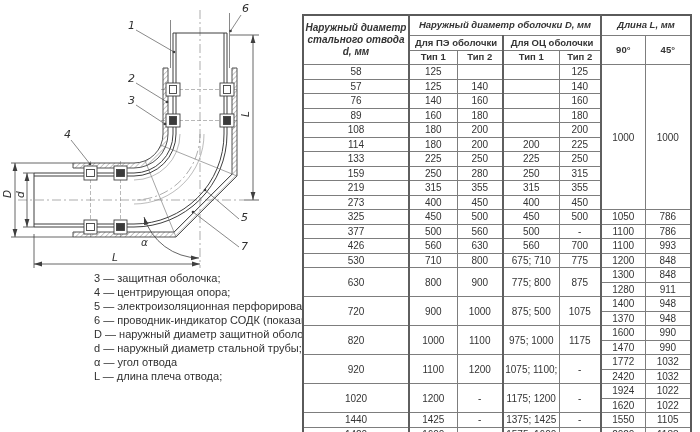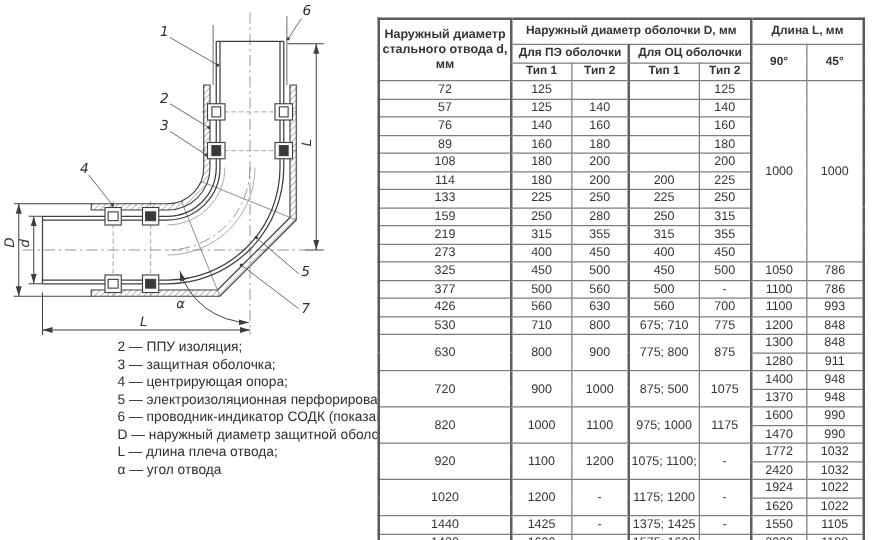--- a/index.html
+++ b/index.html
@@ -9,21 +9,21 @@
   
   .legend{position:absolute;left:94px;top:271px;font-size:11px;line-height:14px;
           color:#303030;white-space:nowrap;}
   
   .dtable{position:absolute;left:302px;top:14px;width:388px;border-collapse:collapse;
           table-layout:fixed;font-size:10px;color:#343434;background:#fff;
           border:2px solid #5a5a5a;}
   .dtable th,.dtable td{border:1px solid #7d7d7d;text-align:center;vertical-align:middle;
           padding:0 1px;overflow:hidden;}
   .dtable th{font-weight:bold;font-size:9.5px;line-height:10.5px;}
-  .dtable thead tr.r1 th{height:19px;}
+  .dtable thead tr.r1 th{height:19px;font-style:italic;}
   .dtable thead tr.r2 th{height:14px;}
   .dtable thead tr.r3 th{height:13px;margin-left:16px;}
   .dtable th.hd{font-size:10px;line-height:12px;}
   .dtable td{height:13.5px;line-height:11px;}
   .thl{border-left-width:2px !important;border-left-color:#5f5f5f !important;}
   td.c1,td.c3,td.c5{border-left-width:2px;border-left-color:#5f5f5f;}
 </style>
 </head>
 <body>
 
@@ -141,28 +141,28 @@
       <text x="128" y="82">2</text>
       <text x="128" y="104">3</text>
       <text x="64" y="138">4</text>
       <text x="241" y="221">5</text>
       <text x="242" y="12">6</text>
       <text x="241" y="250">7</text>
     </g>
   </svg>
 
   <div class="legend">
-      <div>2 — ППУ изоляция;</div>
       <div>3 — защитная оболочка;</div>
       <div>4 — центрирующая опора;</div>
       <div>5 — электроизоляционная перфорированная трубка;</div>
       <div>6 — проводник-индикатор СОДК (показан условно);</div>
       <div>D — наружный диаметр защитной оболочки;</div>
+      <div>d — наружный диаметр стальной трубы;</div>
+      <div>α — угол отвода</div>
       <div>L — длина плеча отвода;</div>
-      <div>α — угол отвода</div>
     </div>
 
   <table class="dtable">
     <colgroup>
       <col style="width:106px">
         <col style="width:48px">
         <col style="width:46px">
       <col style="width:56px">
         <col style="width:42px">
         <col style="width:44px">
@@ -182,21 +182,21 @@
       </tr>
       <tr class="r3">
         <th class="thl">Тип 1</th>
         <th>Тип 2</th>
         <th class="thl">Тип 1</th>
         <th>Тип 2</th>
       </tr>
     </thead>
     <tbody>
         <tr>
-          <td class="c0">72</td>
+          <td class="c0">58</td>
           <td class="c1">125</td>
           <td class="c2"></td>
           <td class="c3"></td>
           <td class="c4">125</td>
           <td class="c5" rowspan="10">1000</td>
           <td class="c6" rowspan="10">1000</td>
         </tr>
         <tr>
           <td class="c0">57</td>
           <td class="c1">125</td>

